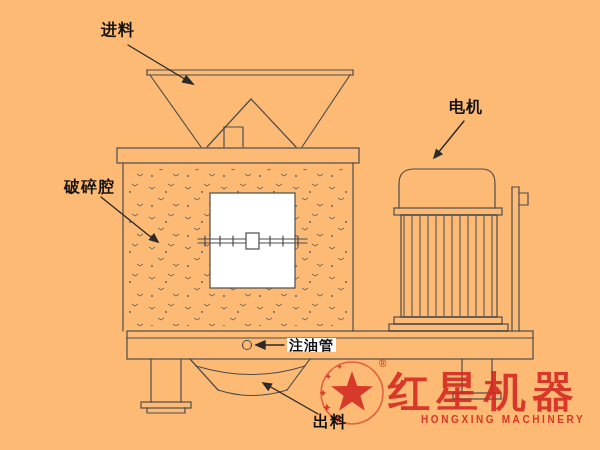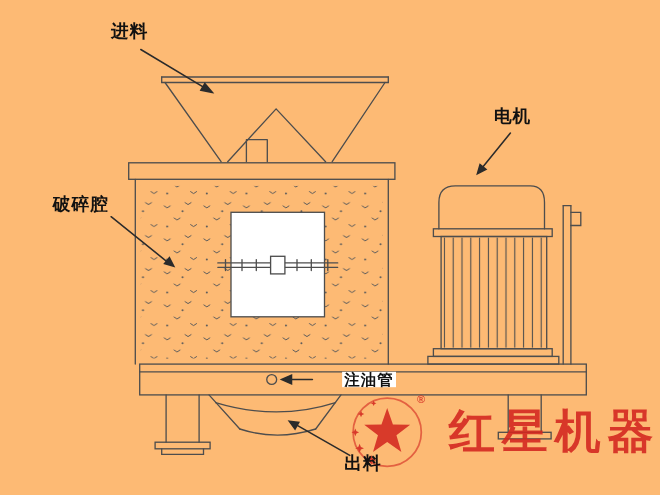--- a/index.html
+++ b/index.html
@@ -4,23 +4,23 @@
 <style>
   * { margin:0; padding:0; box-sizing:border-box; }
   html,body { background:#fff; }
   body { font-family:"Liberation Sans","DejaVu Sans",sans-serif; }
   .stage { position:relative; width:600px; height:450px; background:#fdba74; overflow:hidden;text-align:center; }
   .stage svg { position:absolute; left:0; top:0; z-index:1; }
   .lbl {
     position:absolute; z-index:3; color:#111; font-size:16px; font-weight:700;
     letter-spacing:1px; line-height:1; white-space:nowrap;
   }
-  .lbl.on-band { font-size:14px; background:#fff; padding:0 2px;margin-left:24px; }
+  .lbl.on-band { font-size:14px; background:#fff; padding:0 2px; }
   .wm { position:absolute; z-index:2; color:#d3261f; opacity:.88; white-space:nowrap; font-weight:700; }
-  .wm-cn { left:388px; top:364px; font-size:42px; letter-spacing:6px;margin-left:20px; }
+  .wm-cn { left:388px; top:364px; font-size:42px; letter-spacing:6px; }
   .wm-en { left:421px; top:414px; font-size:10px; letter-spacing:2.6px; }
   .wm-reg { left:379px; top:358px; font-size:10px; opacity:.8; }
 </style>
 </head>
 <body>
 
 <div class="stage">
 
   <svg width="600" height="450" viewBox="0 0 600 450">
     <defs>
@@ -129,20 +129,21 @@
       <path d="M337.5 413.6 L338.85 416.75 L342 418.1 L338.85 419.45 L337.5 422.6 L336.15 419.45 L333 418.1 L336.15 416.75 Z"></path>
       <path d="M326.9 403.5 L328.1 406.3 L330.9 407.5 L328.1 408.7 L326.9 411.5 L325.7 408.7 L322.9 407.5 L325.7 406.3 Z"></path>
       <path d="M323 389.5 L324.05 391.95 L326.5 393 L324.05 394.05 L323 396.5 L321.95 394.05 L319.5 393 L321.95 391.95 Z"></path>
       <path d="M328.2 373.4 L329.1 375.5 L331.2 376.4 L329.1 377.3 L328.2 379.4 L327.3 377.3 L325.2 376.4 L327.3 375.5 Z"></path>
       <path d="M339.7 364.2 L340.45 365.95 L342.2 366.7 L340.45 367.45 L339.7 369.2 L338.95 367.45 L337.2 366.7 L338.95 365.95 Z"></path>
     </g>
   </svg>
 
   <div class="lbl" style="left:101px; top:22px;">进料</div>
   <div class="lbl" style="left:449px; top:99px;">电机</div>
-  <div class="lbl" style="left:48px; top:179px;">破碎腔</div>
+  <div class="lbl" style="left:64px; top:179px;">破碎腔</div>
   <div class="lbl on-band" style="left:287px; top:338px;">注油管</div>
   <div class="lbl" style="left:313px; top:414px;font-family:Liberation Serif, serif;">出料</div>
 
   <div class="wm wm-cn">红星机器</div>
+  <div class="wm wm-en">HONGXING MACHINERY</div>
   <div class="wm wm-reg">®</div>
 
 </div>
 
 </body></html>

